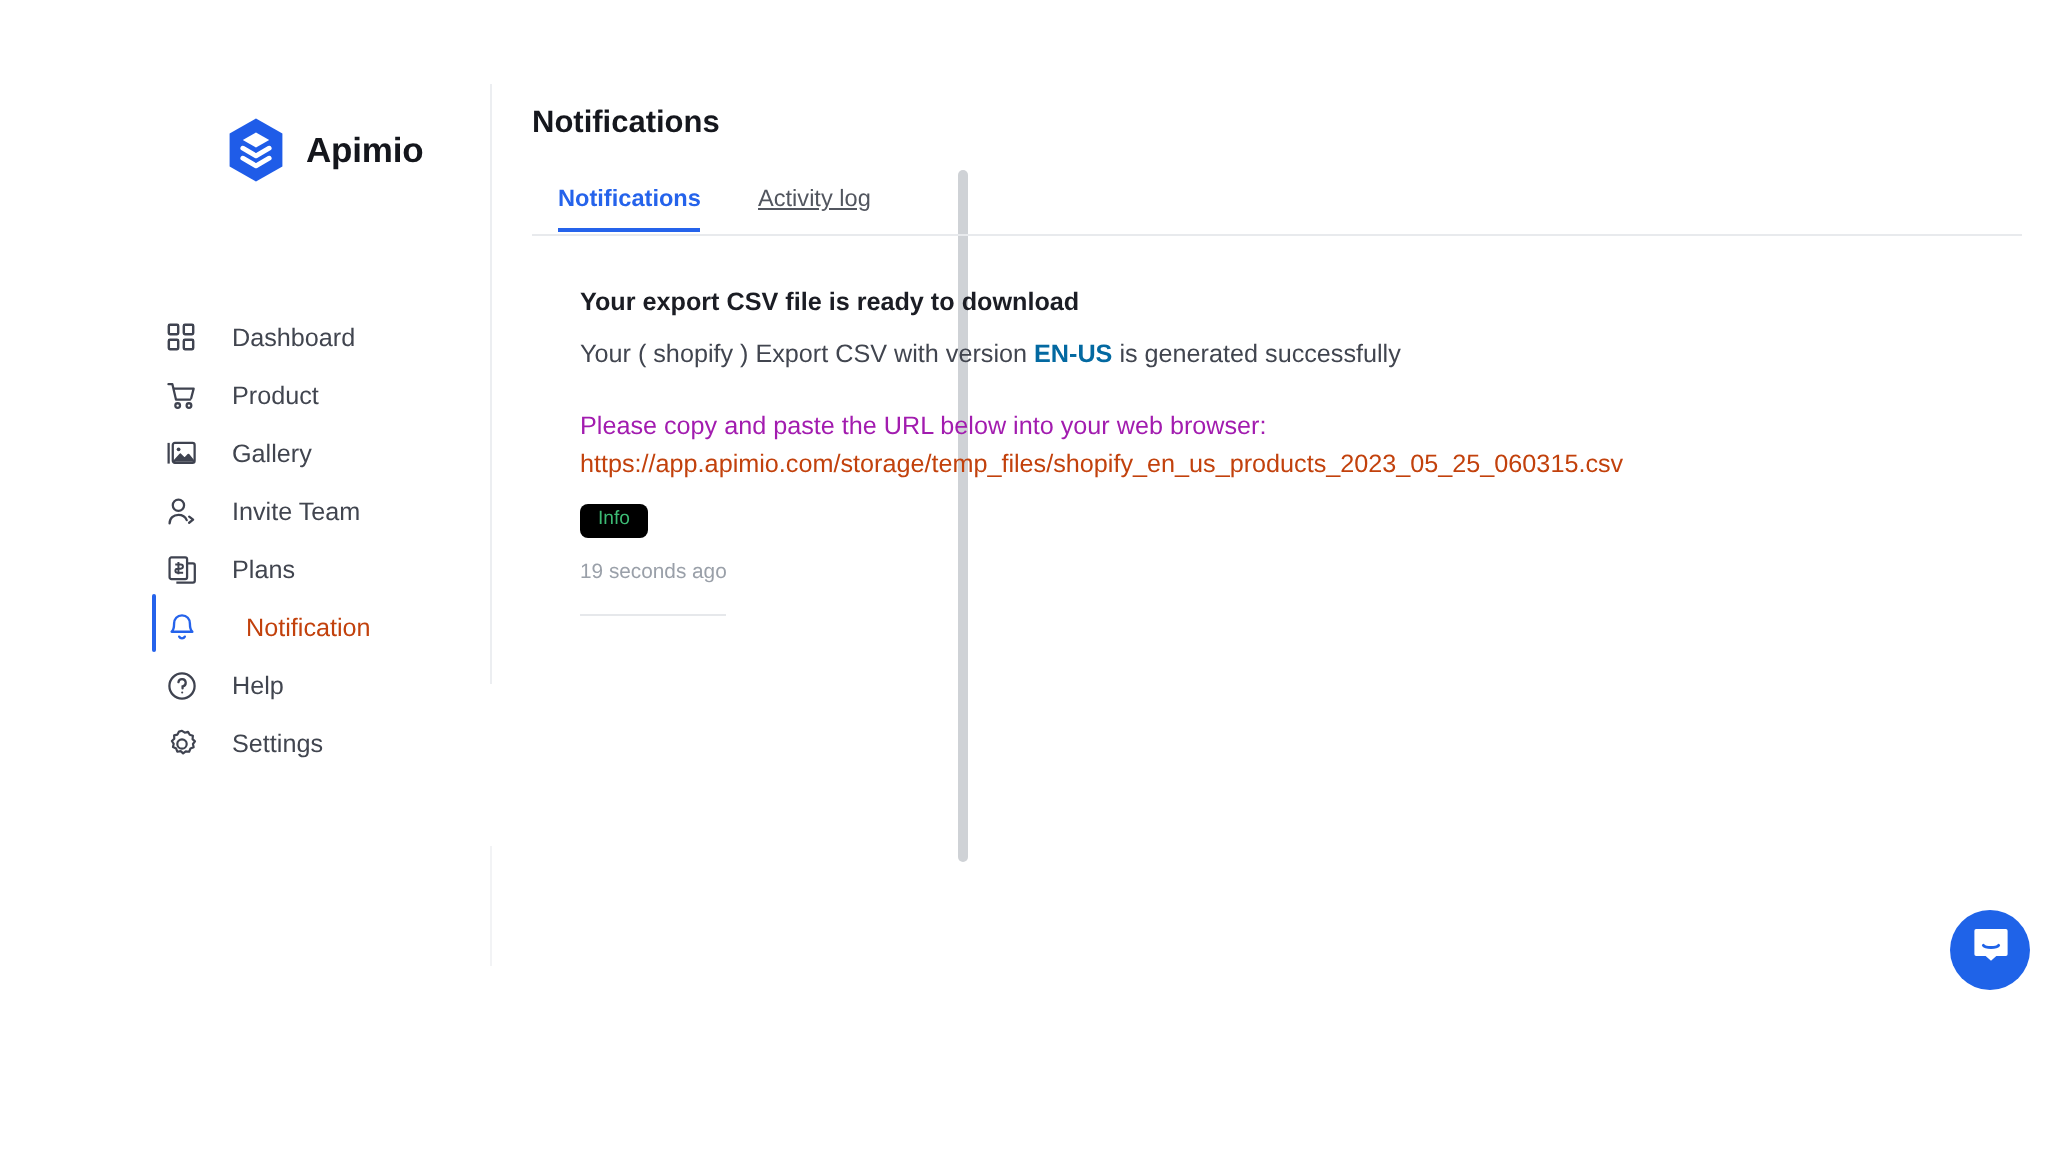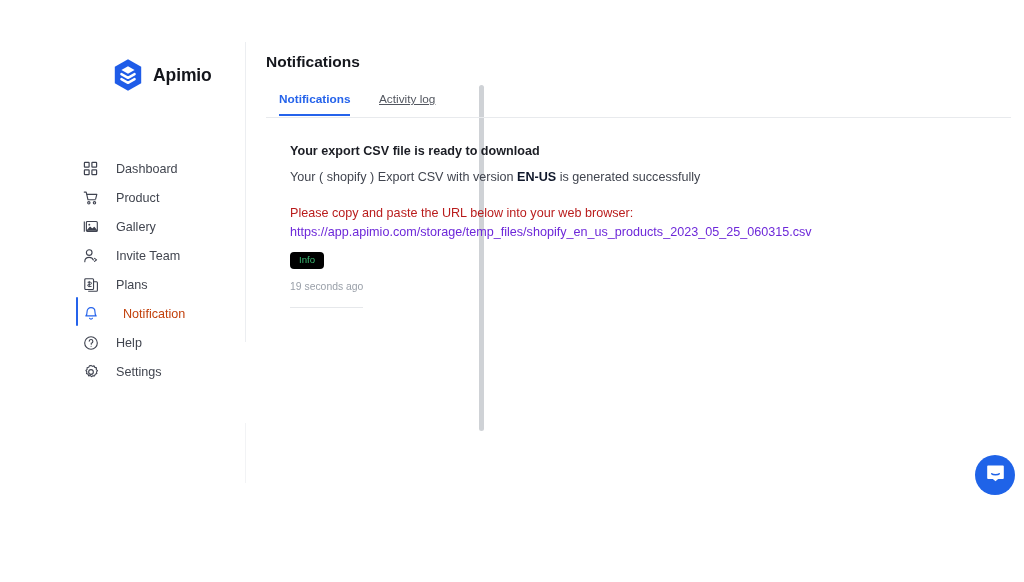--- a/index.html
+++ b/index.html
@@ -143,29 +143,29 @@
     font-size: 12.6px;
     font-weight: bold;
     color: #1b1d24;
     margin: 0 0 12px 0;
   }
   .notif-sub {
     font-size: 12.6px;
     color: #41454f;
     margin: 0 0 22px 0;
   }
-  .notif-sub b { color: #0f172a; font-weight: bold; }
+  .notif-sub b { color: #0369a1; font-weight: bold; }
   .notif-instr {
     font-size: 12.6px;
-    color: #b91c1c;
+    color: #a21caf;
     margin: 0 0 5px 0;
   }
   .notif-url {
     font-size: 12.6px;
-    color: #6d28d9;
+    color: #c2410c;
     margin: 0 0 10px 0;
     word-break: break-all;
   }
   .badge {
     display: inline-block;
     background: #000000;
     color: #3cba74;
     font-size: 9.6px;
     padding: 3px 9px 4px 9px;
     border-radius: 4px;

